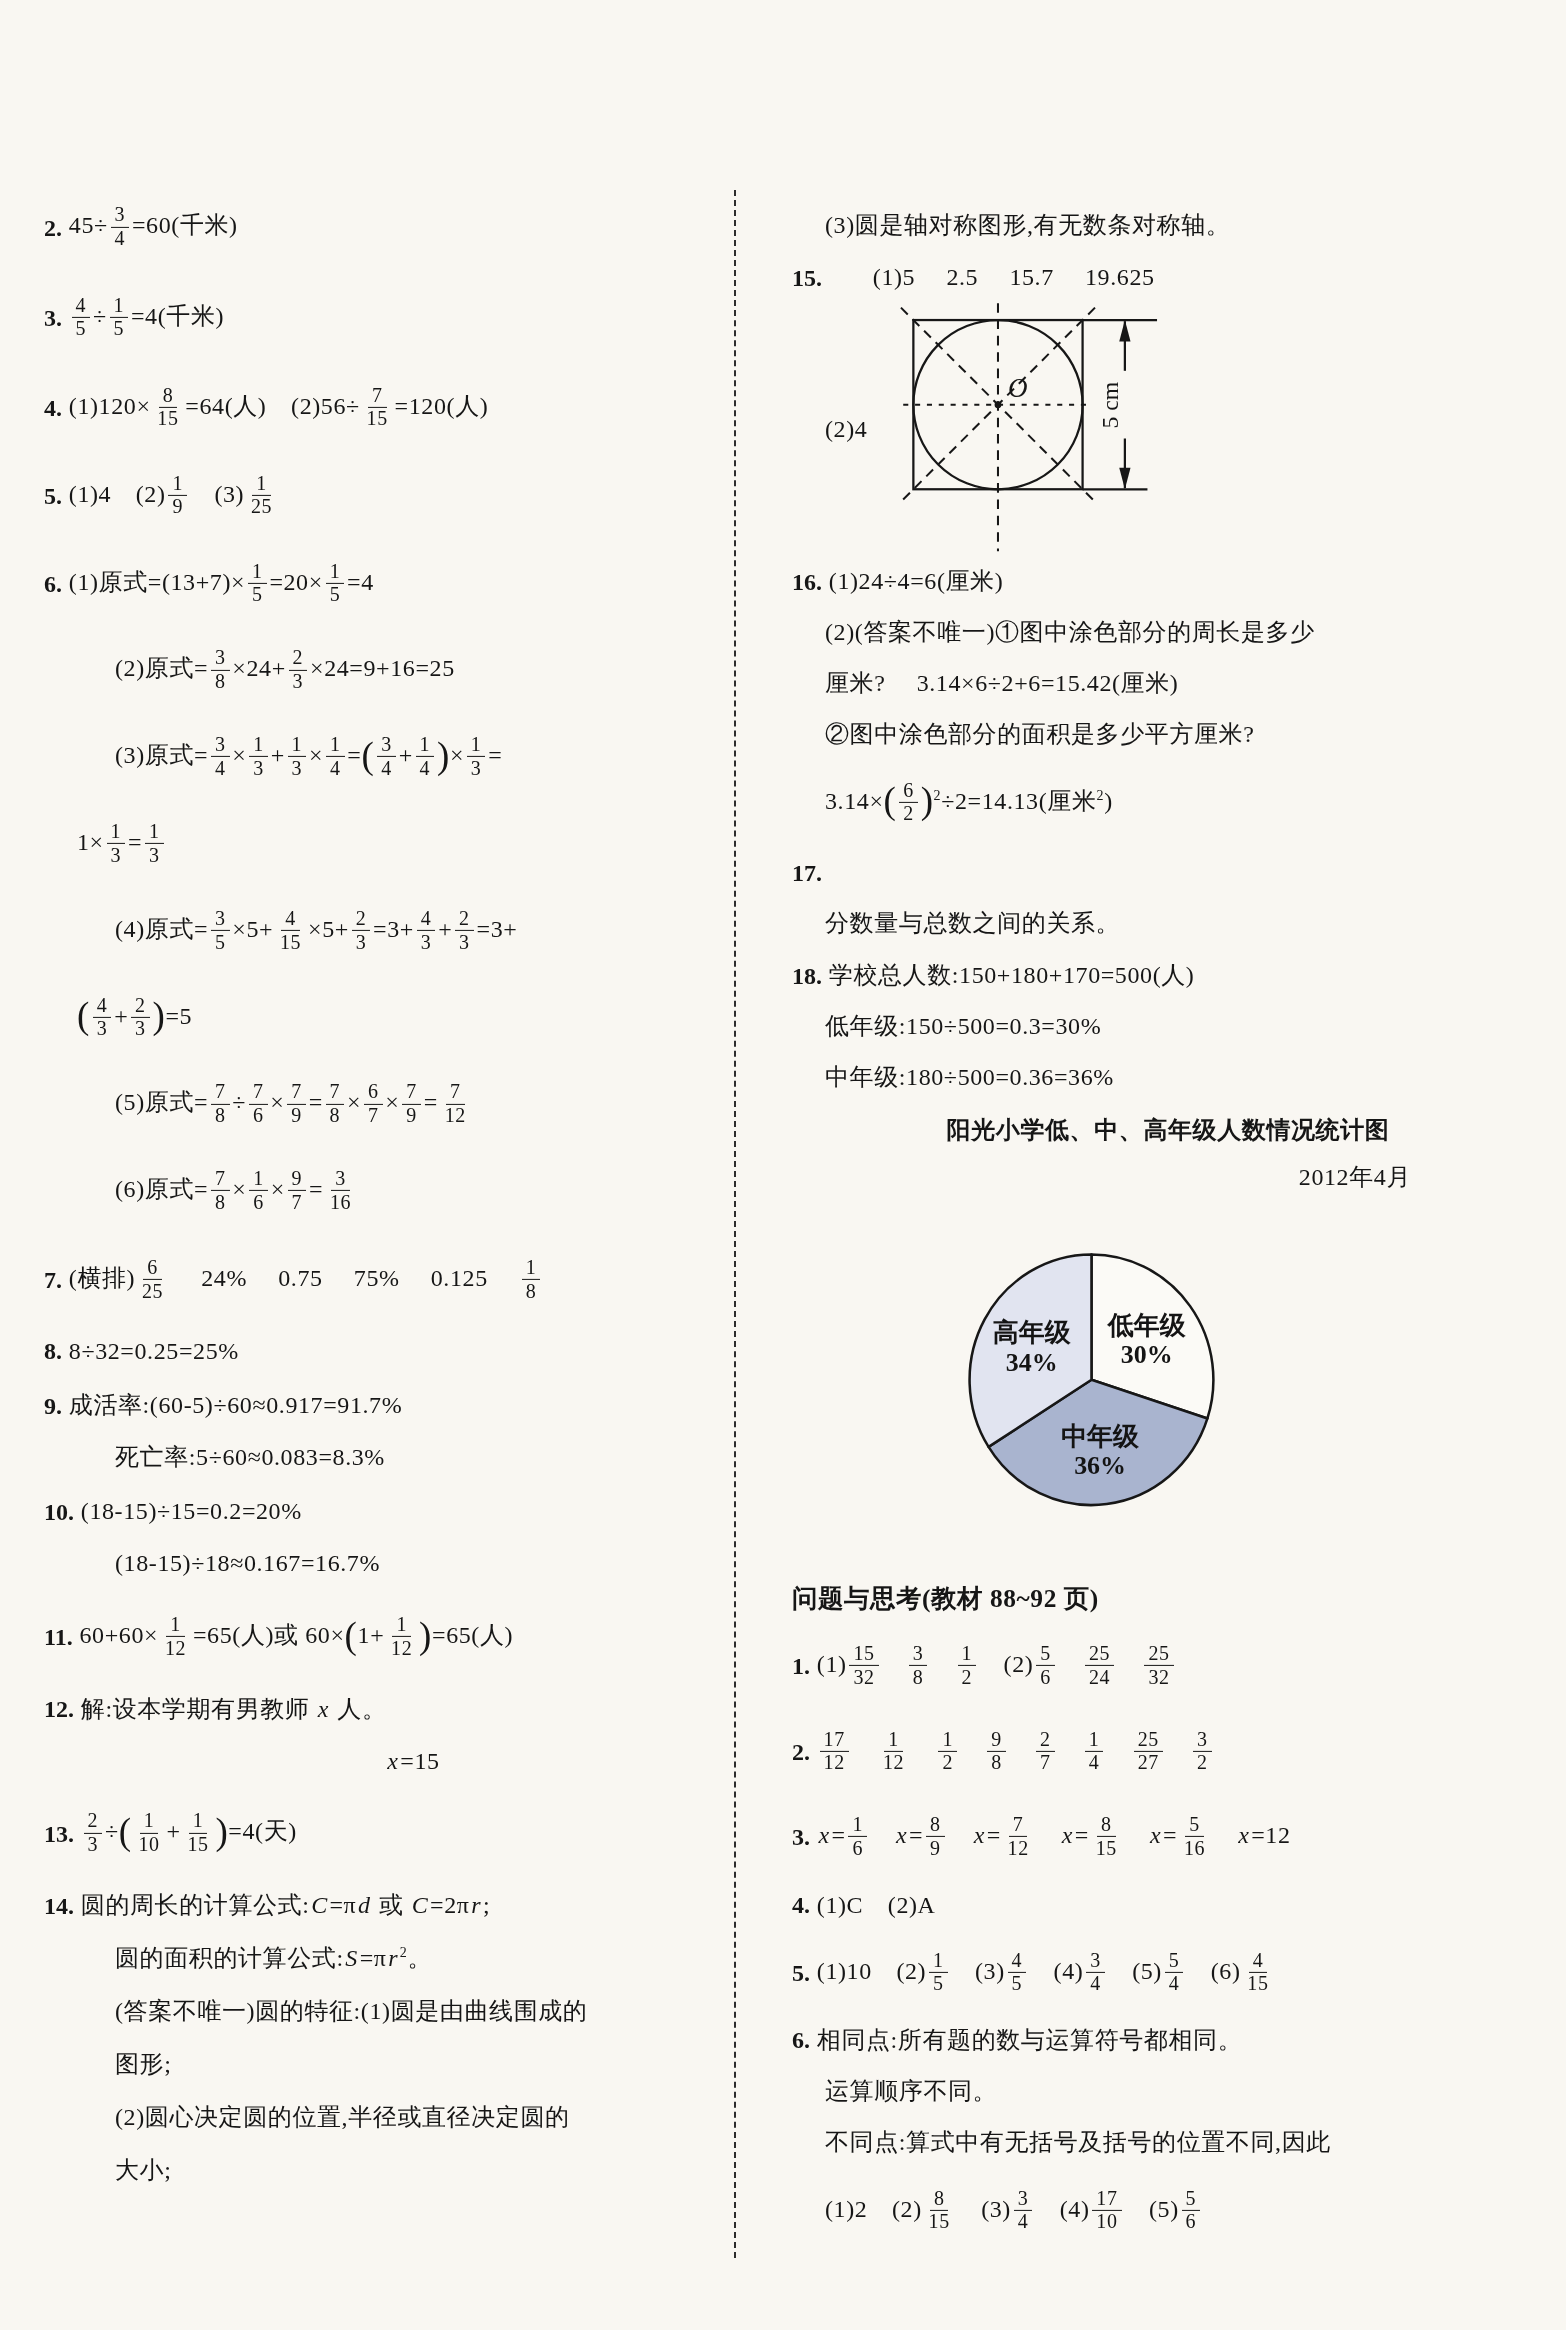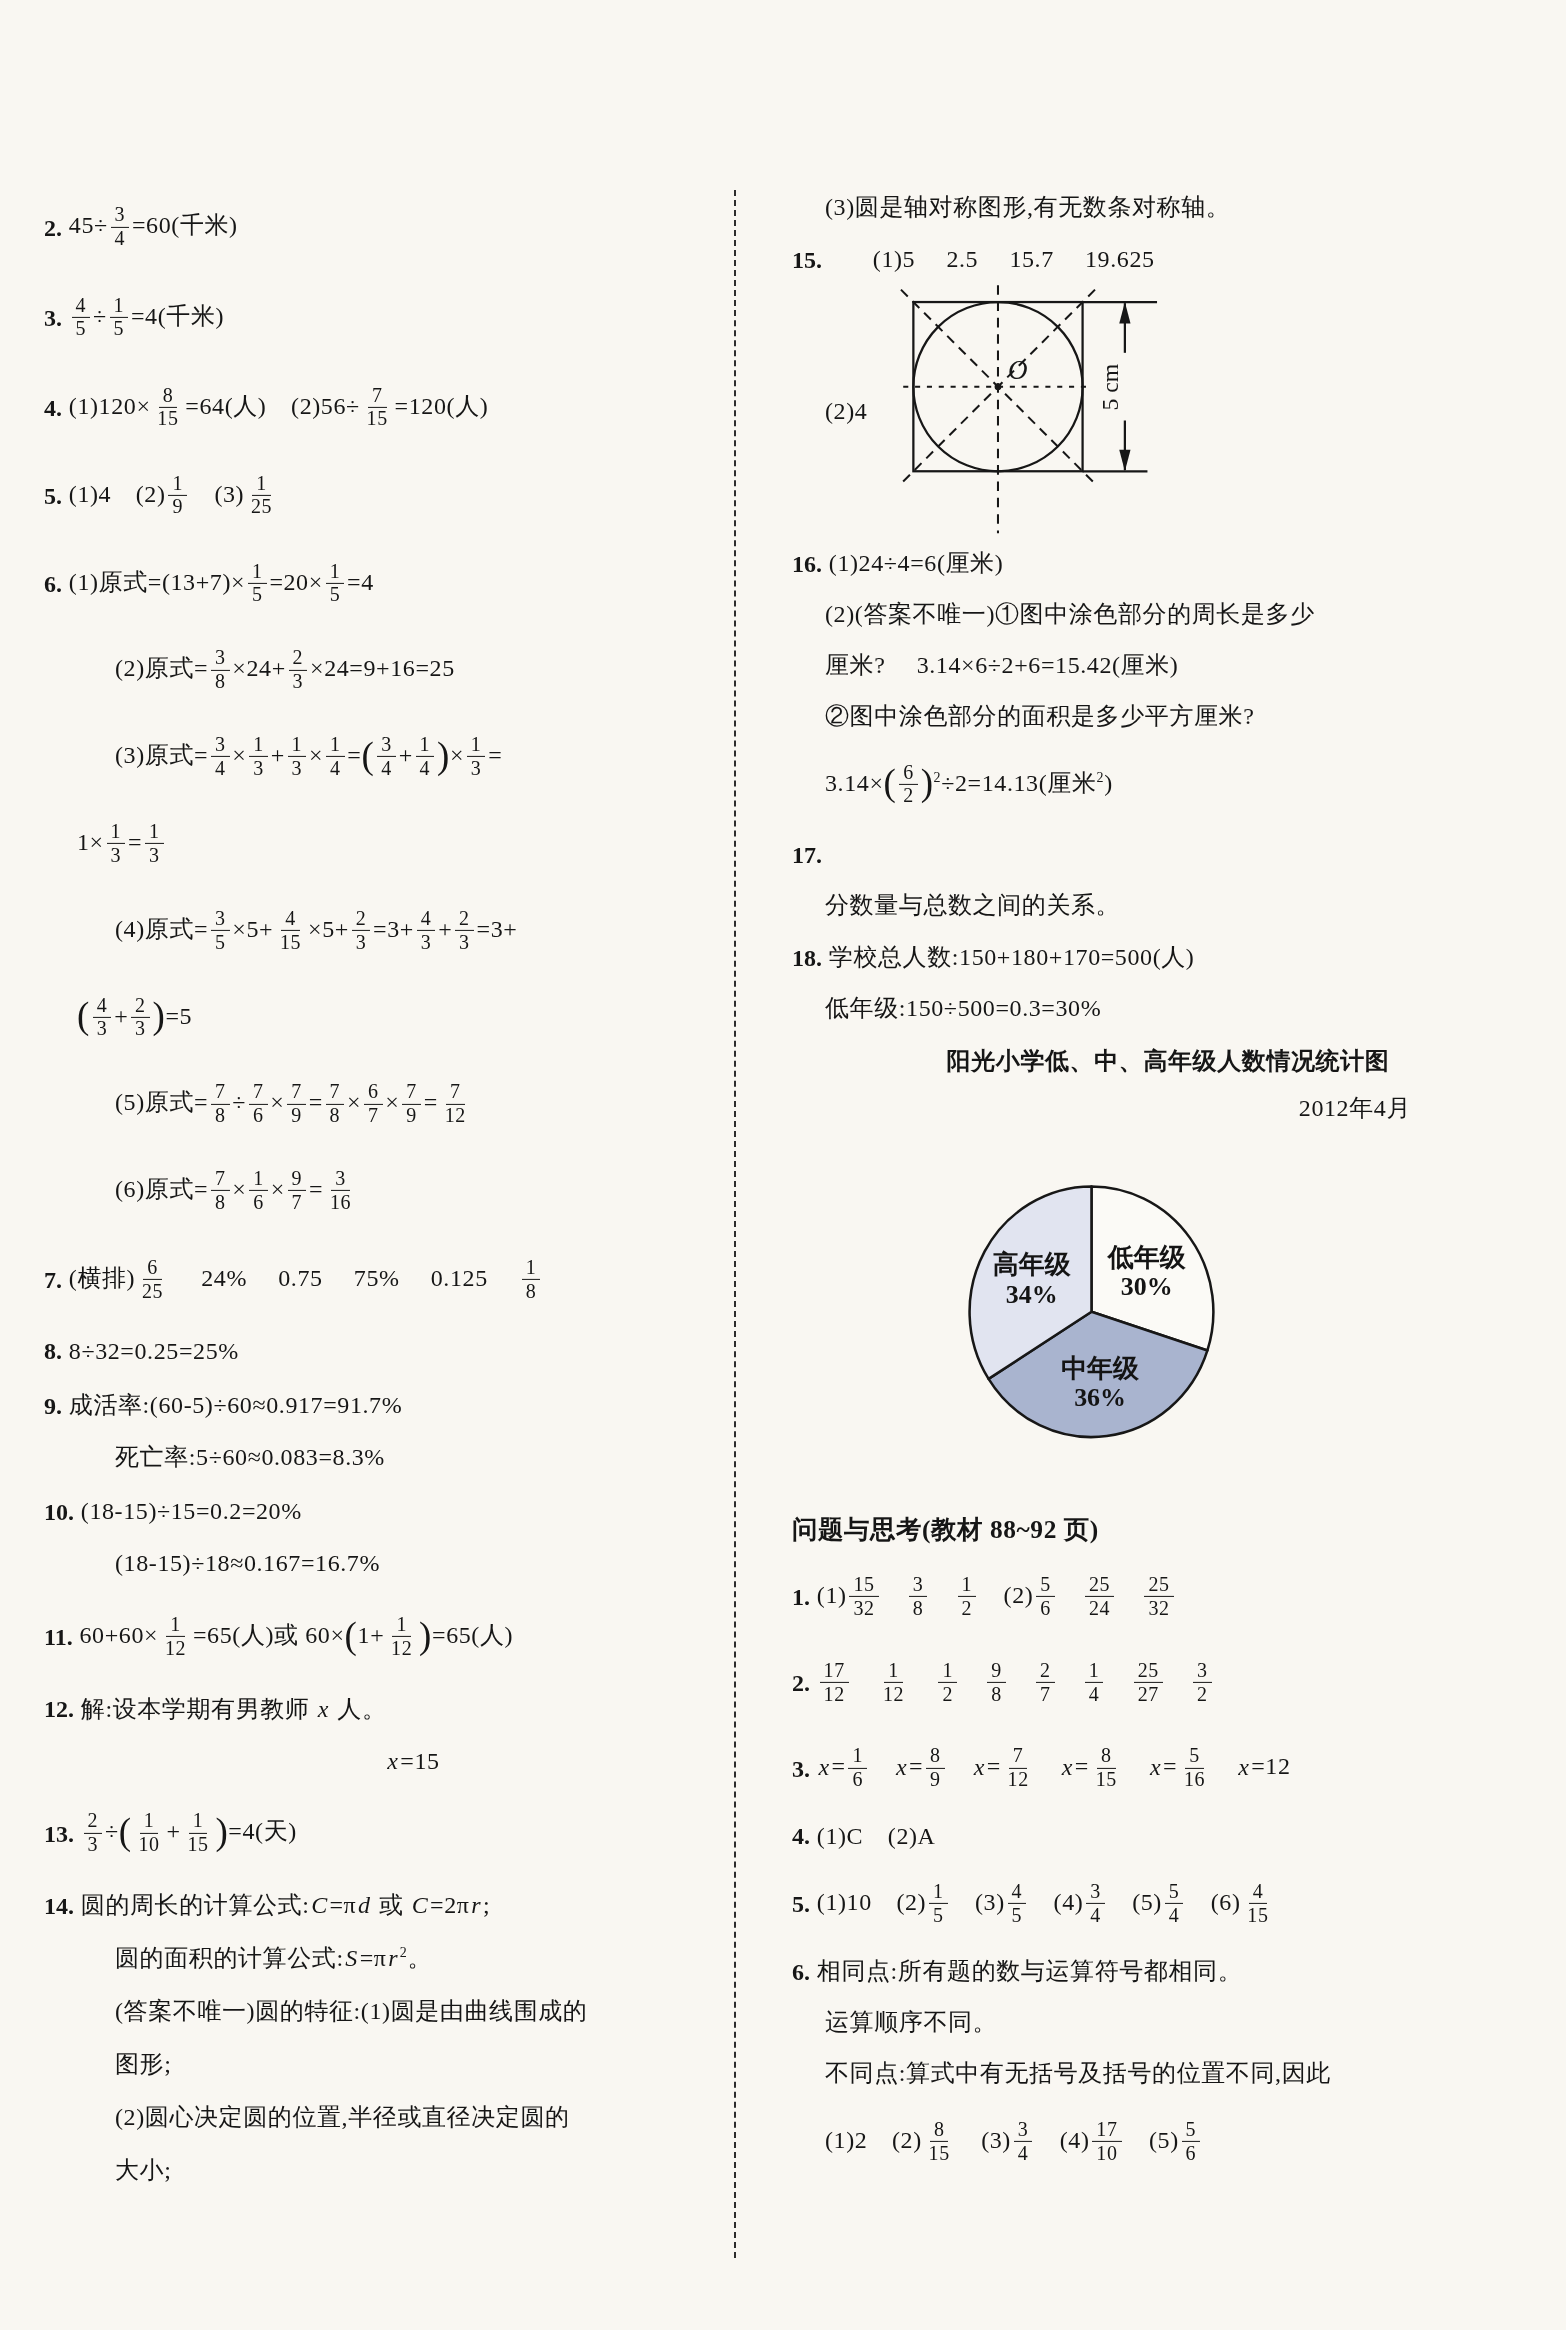--- a/index.html
+++ b/index.html
@@ -2,21 +2,21 @@
 <html style="font-size:9px"><head>
 <meta charset="utf-8">
 <style>
   html,body{margin:0;padding:0;}
   .page{position:relative;width:1566px;height:2330px;background:#f9f7f2;overflow:hidden;
         font-family:"Liberation Serif","DejaVu Serif",serif;color:#161616;font-size:24px;}
   .divider{position:absolute;left:734px;top:190px;height:2068px;width:0;
            border-left:2.3px dashed #2d2d2d;}
   .col{position:absolute;top:188px;}
   .col-left{left:44px;width:688px;}
-  .col-right{left:792px;width:752px;top:186px;}
+  .col-right{left:792px;width:752px;top:204px;}
   .line{display:flex;align-items:center;min-height:44px;}
   .line.hf{min-height:80px;}
   .lb{font-weight:bold;margin-right:6.8px;white-space:nowrap;}
   .ct{white-space:nowrap;line-height:1.32;letter-spacing:0.6px;}
   .col-left .i0{padding-left:33px;}
   .col-left .i1{padding-left:71px;}
   .col-right .i1{padding-left:33px;}
   .ac{justify-content:center;}
   .ar{justify-content:flex-end;padding-right:133px;}
   .bold .ct{font-weight:bold;}
@@ -332,20 +332,23 @@
       <div class="line i1" style="margin-top: 6.8px;">
         <span class="ct">分数量与总数之间的关系。</span>
       </div>
       <div class="line" style="margin-top: 8px;">
         <span class="lb">18.</span>
         <span class="ct">学校总人数:150+180+170=500(人)</span>
       </div>
       <div class="line i1" style="margin-top: 6.8px;">
         <span class="ct">低年级:150÷500=0.3=30%</span>
       </div>
+      <div class="line i1" style="margin-top: 6.8px;">
+        <span class="ct">中年级:180÷500=0.36=36%</span>
+      </div>
       <div class="line ac bold" style="margin-top: 9px;">
         <span class="ct">阳光小学低、中、高年级人数情况统计图</span>
       </div>
       <div class="line ar" style="margin-top: 3.4px;">
         <span class="ct">2012年4月</span>
       </div>
       <div class="line pie-row" style="margin-top: 2.3px;">
         <div>
       <svg width="373" height="364" viewBox="0 0 660 645" style="font-size:43px">
         <g>

